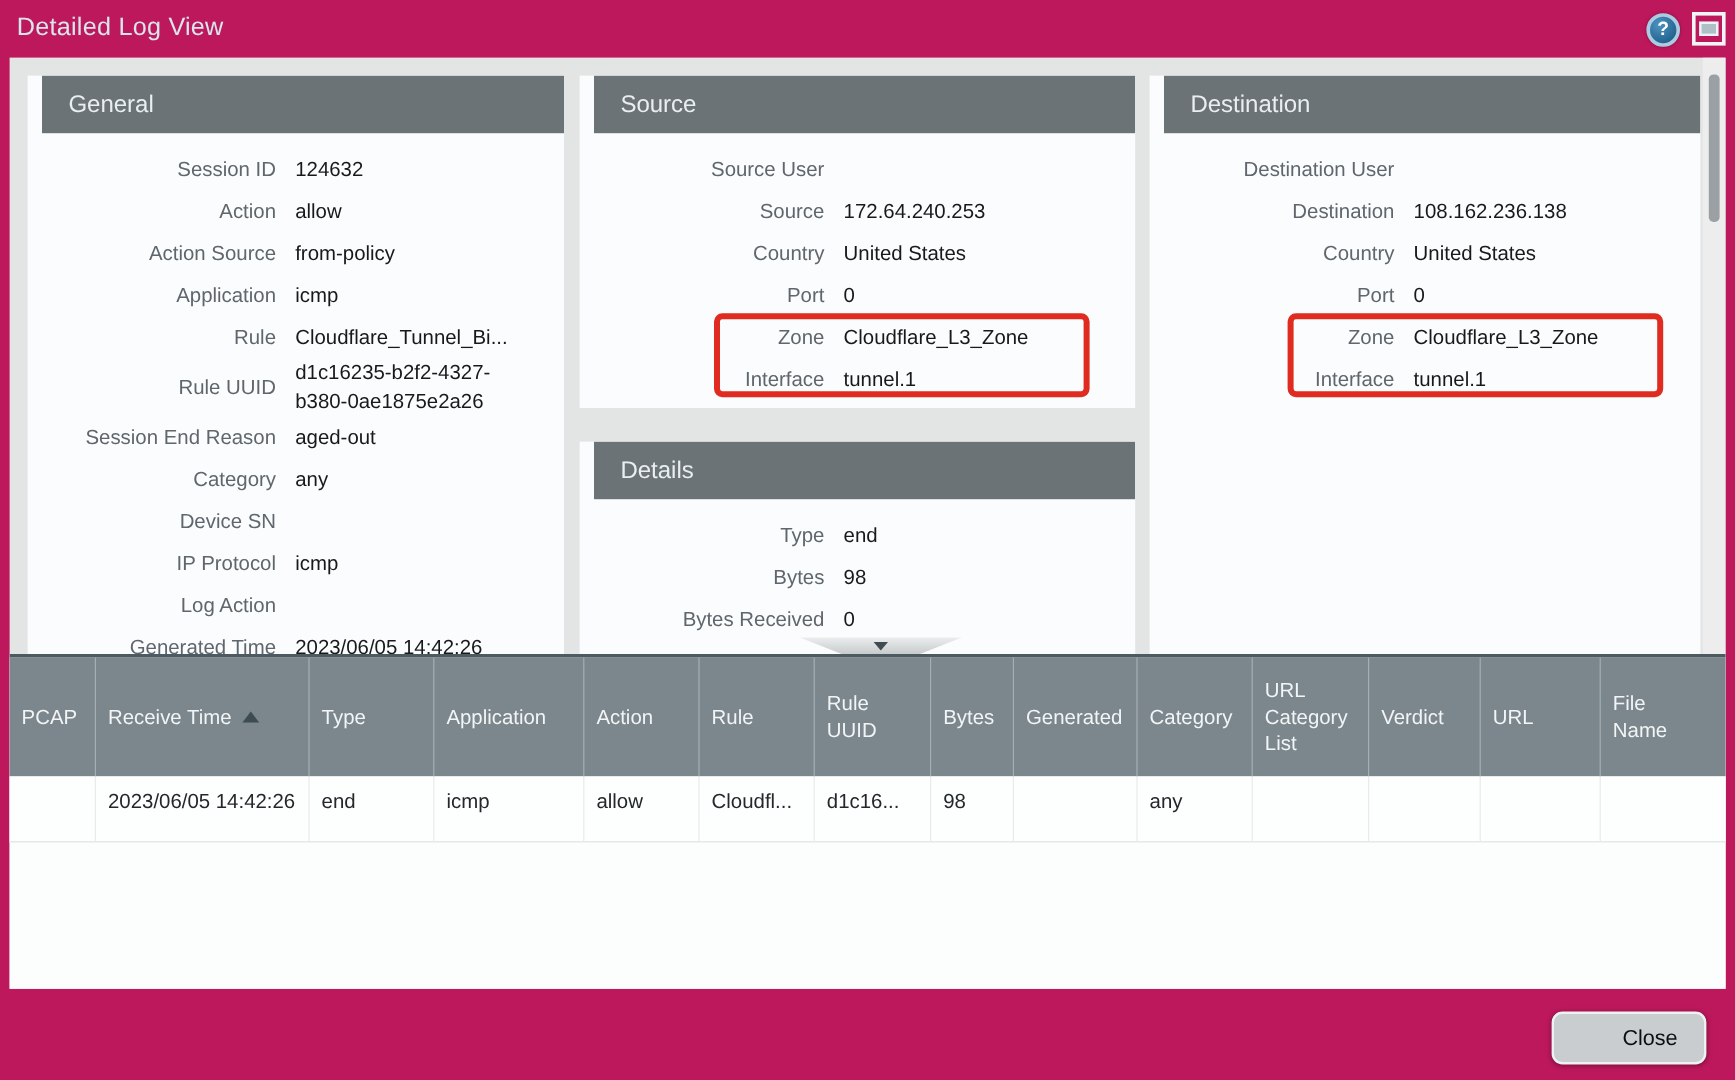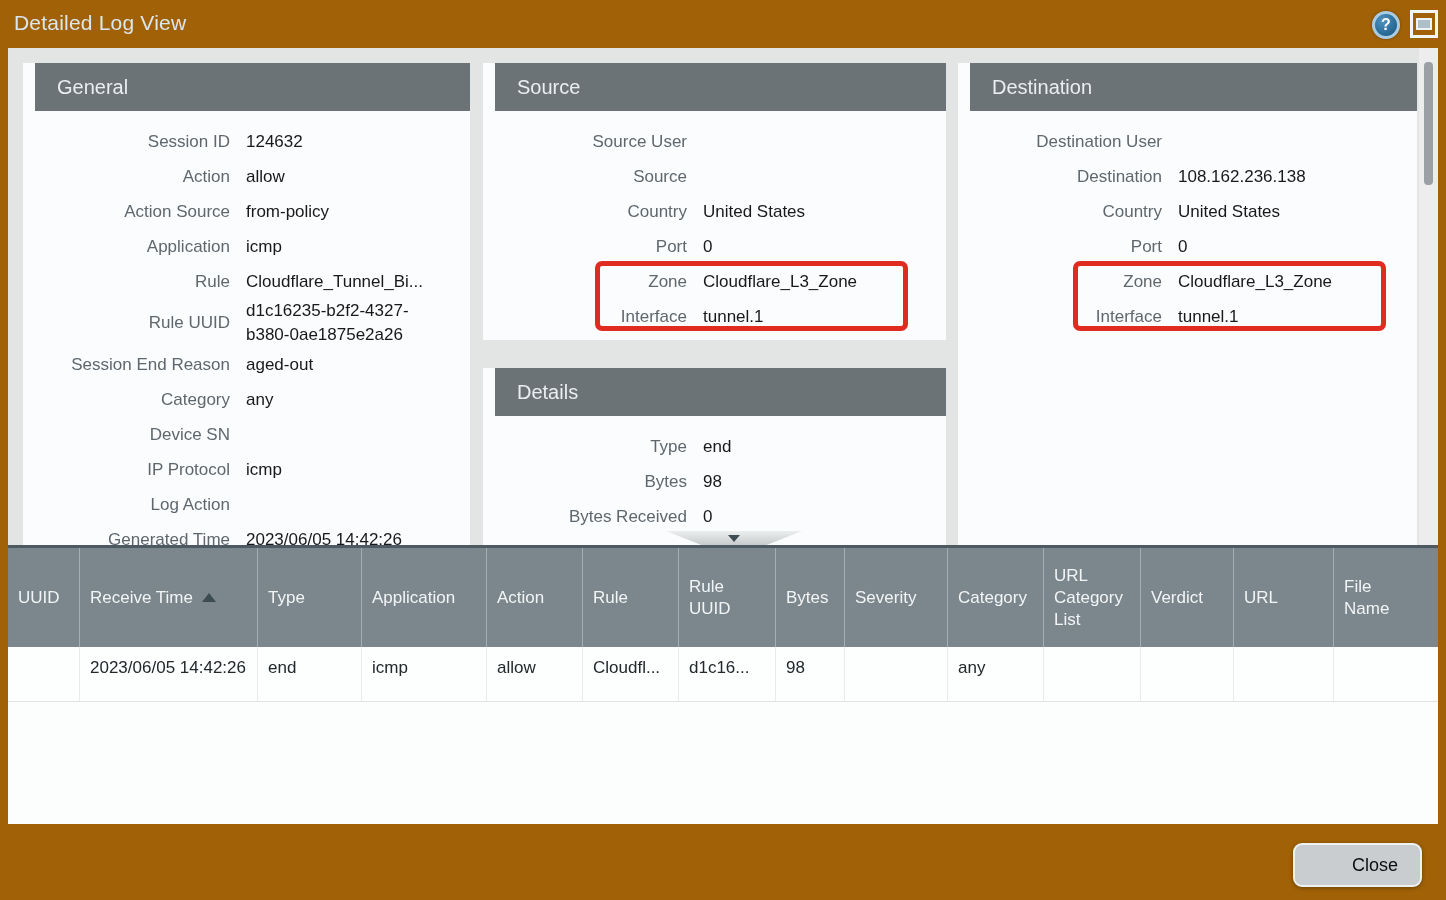--- a/index.html
+++ b/index.html
@@ -1,19 +1,19 @@
 <!DOCTYPE html>
 <html><head>
 <meta charset="utf-8">
 <style>
   * { margin:0; padding:0; box-sizing:border-box; }
   html,body { width:1446px; height:900px; }
   body { font-family:"Liberation Sans", sans-serif; }
 
-  .window { position:relative; width:1446px; height:900px; background:#a16207; overflow:hidden; }
+  .window { position:relative; width:1446px; height:900px; background:#be185d; overflow:hidden; }
 
   
   .titlebar { position:absolute; left:0; top:0; width:1446px; height:48px; }
   .title { position:absolute; left:14px; top:11px; font-size:21px; color:#d9e6ec; letter-spacing:0.2px; }
   .help-icon { position:absolute; left:1372px; top:11px; width:28px; height:28px; border-radius:50%;
     background:radial-gradient(circle at 35% 30%, #4e93c0, #14537f); border:3px solid #a9cce2;
     color:#fff; font-weight:bold; font-size:16px; text-align:center; line-height:21px; cursor:pointer;
     box-shadow:0 0 3px rgba(0,0,0,0.35); }
   .win-icon { position:absolute; left:1410px; top:10px; width:28px; height:28px; border:3px solid #f2f5f6; cursor:pointer; }
   .win-icon-inner { position:absolute; left:3px; top:5px; width:16px; height:12px; border:2px solid #eef2f4; background:#aebfc8; }
@@ -143,20 +143,21 @@
 
       <section class="panel p-source">
         <div class="panel-header">Source</div>
         <div class="panel-body">
           <div class="frow">
               <span class="flabel">Source User</span>
               <span class="fvalue"></span>
             </div>
           <div class="frow">
               <span class="flabel">Source</span>
+              <span class="fvalue">172.64.240.253</span>
             </div>
           <div class="frow">
               <span class="flabel">Country</span>
               <span class="fvalue">United States</span>
             </div>
           <div class="frow">
               <span class="flabel">Port</span>
               <span class="fvalue">0</span>
             </div>
           <div class="frow">
@@ -225,21 +226,21 @@
       </div>
     </div>
 
     <div class="splitter">
       <div class="splitter-arrow"></div>
     </div>
 
     <div class="table-section">
       <div class="thead tgrid">
         <div class="th">
-            <span>UUID</span>
+            <span>PCAP</span>
           </div>
         <div class="th">
             <span>Receive Time</span>
             <span class="sort-asc"></span>
           </div>
         <div class="th">
             <span>Type</span>
           </div>
         <div class="th">
             <span>Application</span>
@@ -250,21 +251,21 @@
         <div class="th">
             <span>Rule</span>
           </div>
         <div class="th">
             <span class="narrow">Rule UUID</span>
           </div>
         <div class="th">
             <span>Bytes</span>
           </div>
         <div class="th">
-            <span>Severity</span>
+            <span>Generated</span>
           </div>
         <div class="th">
             <span>Category</span>
           </div>
         <div class="th">
             <span class="narrow">URL Category List</span>
           </div>
         <div class="th">
             <span>Verdict</span>
           </div>

